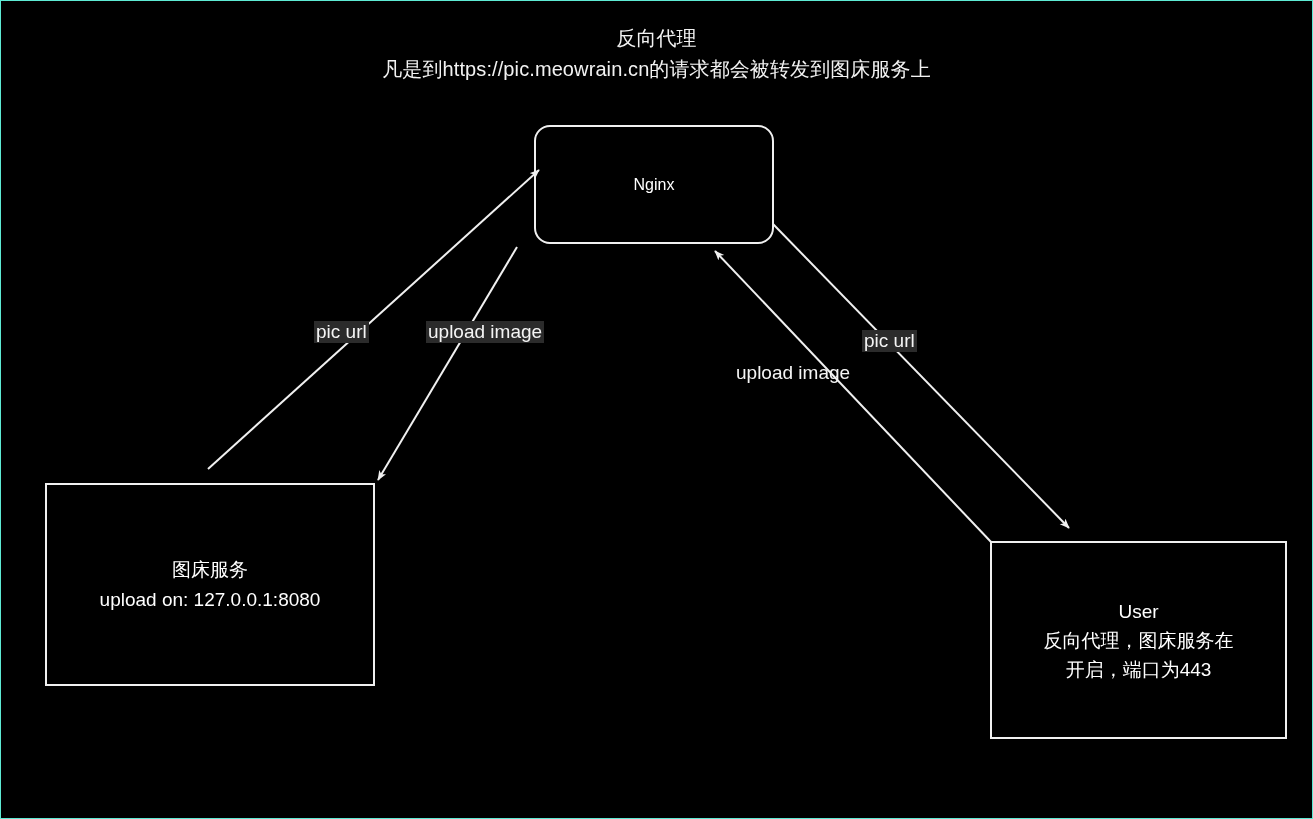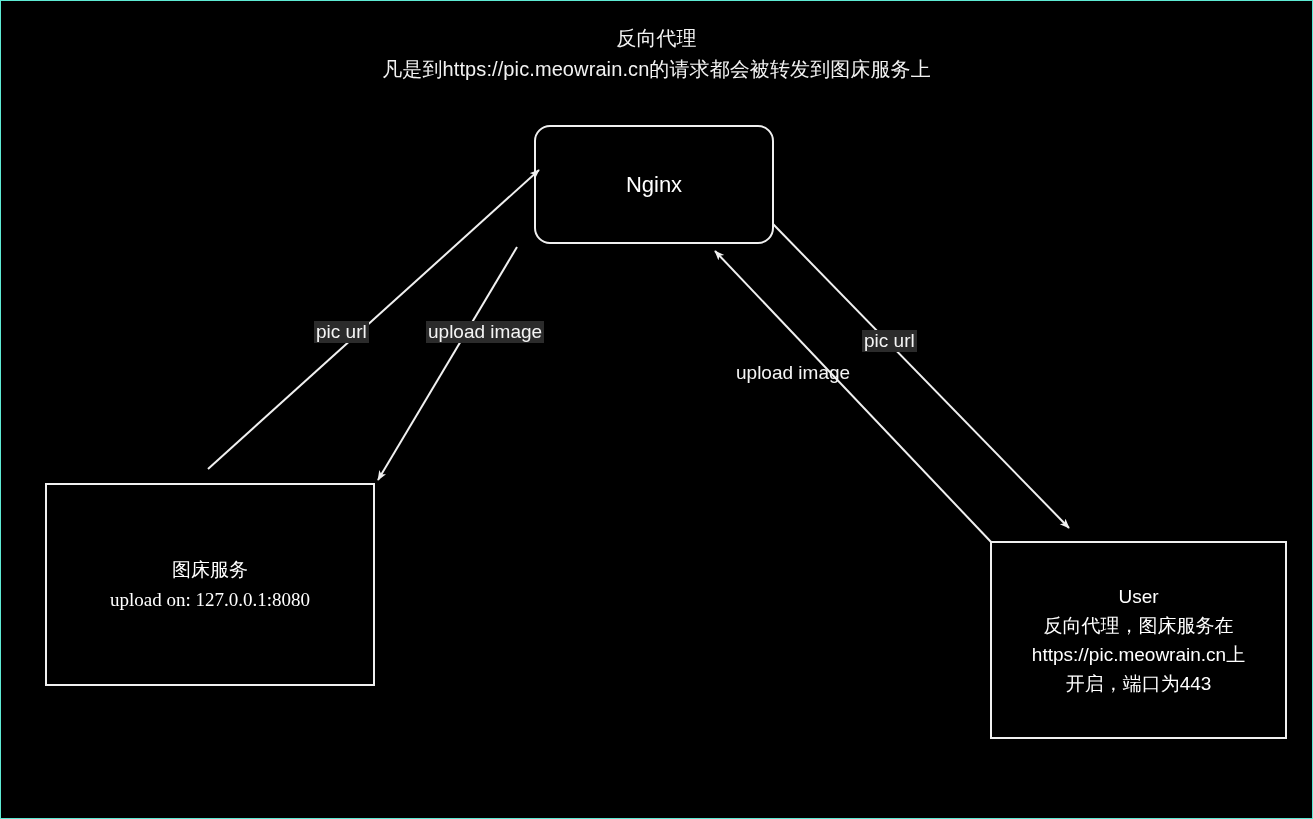--- a/index.html
+++ b/index.html
@@ -52,28 +52,27 @@
     flex-direction: column;
     align-items: center;
     justify-content: center;
     text-align: center;
     color: #ffffff;
   }
   #node-nginx {
     left: 533px;  top: 124px;
     width: 240px; height: 119px;
     border-radius: 16px;
-    font-size: 22px;
+    font-size: 16px;
   }
   #node-imgsvc {
     left: 44px;  top: 482px;
     width: 330px; height: 203px;
     font-size: 19px;
     line-height: 30px;
-    font-family: Liberation Serif, serif;
   }
   #node-user {
     left: 989px; top: 540px;
     width: 297px; height: 198px;
     font-size: 19px;
     line-height: 29px;
   }
   .node .line { display: block; white-space: nowrap; }
 
   
@@ -122,21 +121,20 @@
   </div>
 
   <div class="node" id="node-imgsvc">
     <span class="line">图床服务</span>
     <span class="line">upload on: 127.0.0.1:8080</span>
   </div>
 
   <div class="node" id="node-user">
     <span class="line">User</span>
     <span class="line">反向代理，图床服务在</span>
-    <span class="line">https://pic.meowrain.cn上</span>
     <span class="line">开启，端口为443</span>
   </div>
 
   <div class="edge-label masked" id="label-left-picurl">pic url</div>
 
   <div class="edge-label masked" id="label-left-upload">upload image</div>
 
   <div class="edge-label masked" id="label-right-picurl">pic url</div>
 
   <div class="edge-label" id="label-right-upload">upload image</div>

